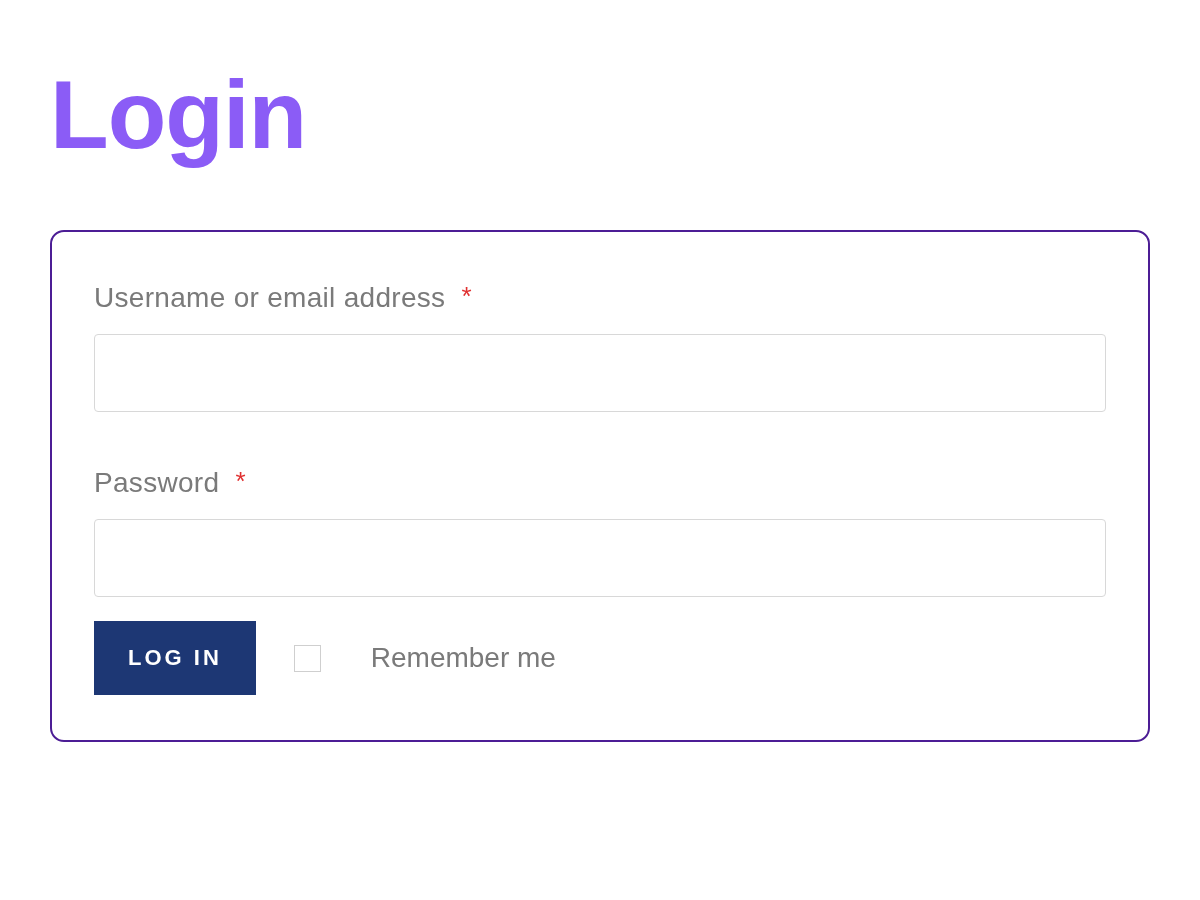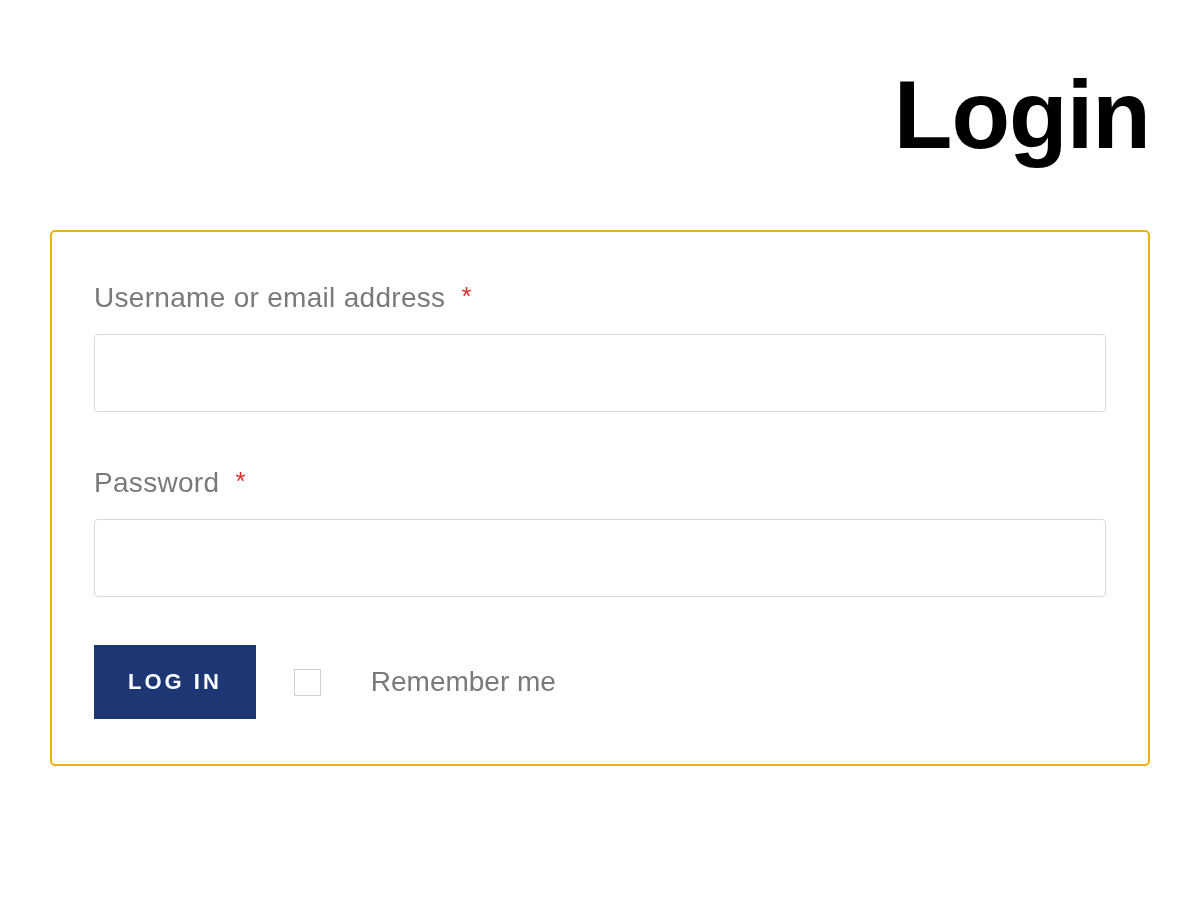--- a/index.html
+++ b/index.html
@@ -13,36 +13,36 @@
       width: 1200px;
       height: 900px;
       overflow: hidden;
     }
     .container {
       padding: 40px 50px 50px 50px;
     }
     .page-title {
       font-size: 96px;
       font-weight: 800;
-      color: #000000;
-      text-align: right;
+      color: #8b5cf6;
+      text-align: left;
       letter-spacing: -1px;
       margin-bottom: 60px;
       margin-top: 20px;
     }
     .form-box {
-      border: 2px solid #eab308;
-      border-radius: 5px;
+      border: 2px solid #4c1d95;
+      border-radius: 14px;
       padding: 50px 42px 45px 42px;
     }
     .field-group {
       margin-bottom: 55px;
     }
     .field-group.second {
-      margin-bottom: 48px;
+      margin-bottom: 24px;
     }
     .field-label {
       display: block;
       font-size: 28px;
       color: #7a7a7a;
       font-weight: 400;
       margin-bottom: 20px;
       letter-spacing: 0.3px;
     }
     .required-mark {

